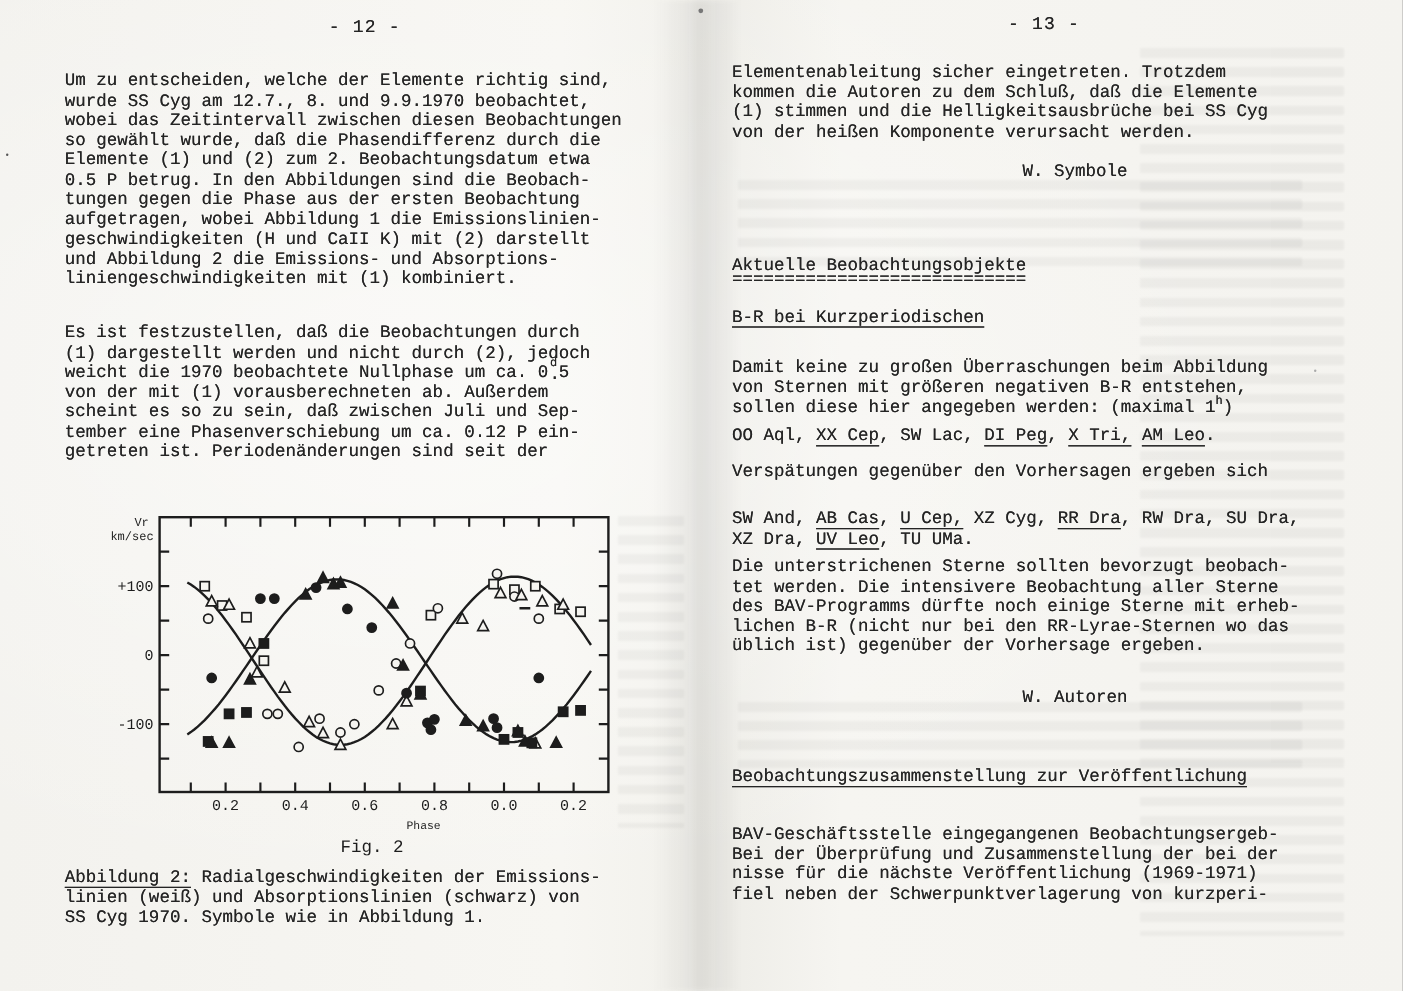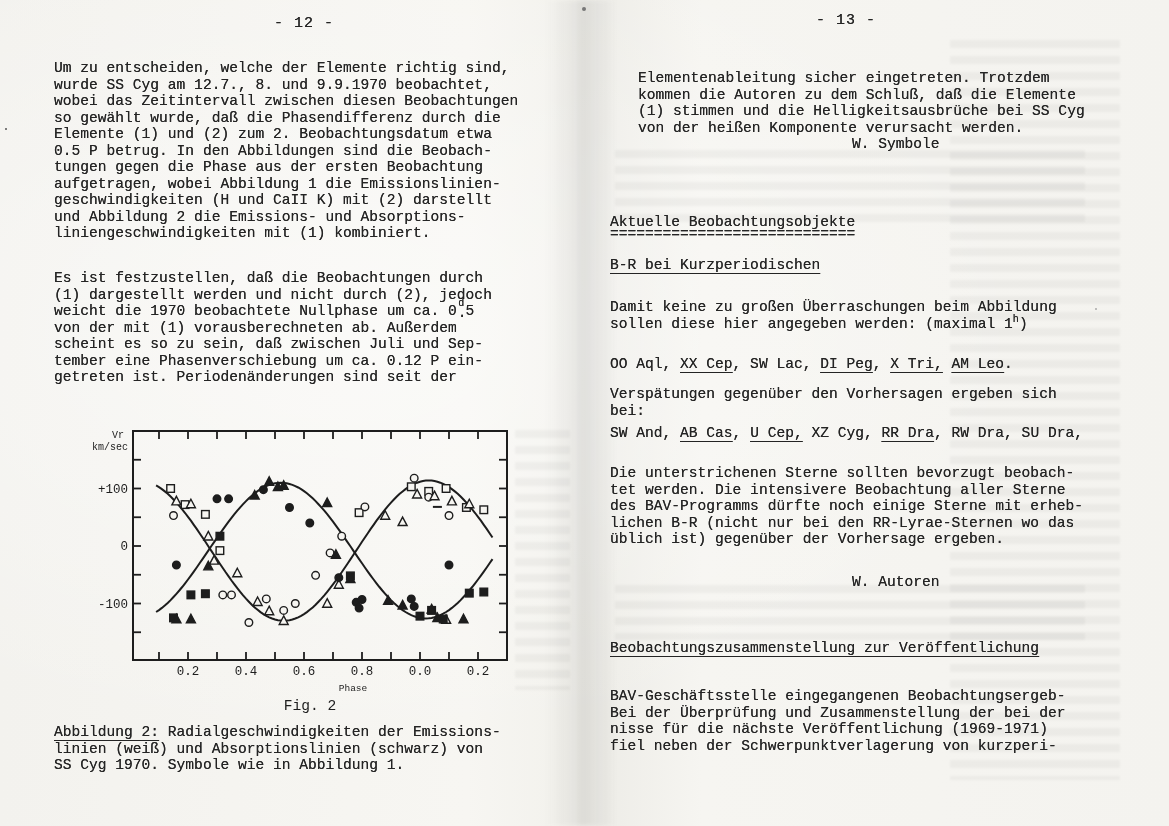--- a/index.html
+++ b/index.html
@@ -198,33 +198,33 @@
           <g>
             <line x1="344.90000000000003" y1="93.9" x2="353.90000000000003" y2="93.9" stroke="#1d1d1d" stroke-width="2"></line>
           </g>
         </g>
       </svg>
 
     <div class="tw" style="left:54px;top:724px;"><div class="line"><span class="u">Abbildung 2:</span><span> Radialgeschwindigkeiten der Emissions-</span></div><div class="line">linien (weiß) und Absorptionslinien (schwarz) von</div><div class="line">SS Cyg 1970. Symbole wie in Abbildung 1.</div></div>
   </div>
 
   <div>
-    <div class="tw pagenum" style="left:816px;top:13px;">- 13 -</div>
-    <div class="tw" style="left:638px;top:53px;margin-top:17px;"><div class="line">Elementenableitung sicher eingetreten. Trotzdem</div><div class="line">kommen die Autoren zu dem Schluß, daß die Elemente</div><div class="line">(1) stimmen und die Helligkeitsausbrüche bei SS Cyg</div><div class="line">von der heißen Komponente verursacht werden.</div></div>
+    <div class="tw pagenum" style="left:840px;top:13px;">- 13 -</div>
+    <div class="tw" style="left:610px;top:53px;"><div class="line">Elementenableitung sicher eingetreten. Trotzdem</div><div class="line">kommen die Autoren zu dem Schluß, daß die Elemente</div><div class="line">(1) stimmen und die Helligkeitsausbrüche bei SS Cyg</div><div class="line">von der heißen Komponente verursacht werden.</div></div>
     <div class="tw" style="left:852px;top:136px;">W. Symbole</div>
 
     <div class="tw" style="left:610px;top:214px;">Aktuelle Beobachtungsobjekte</div>
     <div class="tw" style="left:610px;top:226px;">============================</div>
 
     <div class="tw u" style="left:610px;top:257px;">B-R bei Kurzperiodischen</div>
 
-    <div class="tw" style="left:610px;top:299px;"><div class="line">Damit keine zu großen Überraschungen beim Abbildung</div><div class="line"><span>sollen diese hier angegeben werden: (maximal 1</span><span class="sup">h</span><span>)</span></div></div>
+    <div class="tw" style="left:610px;top:299px;"><div class="line">Damit keine zu großen Überraschungen beim Abbildung</div><div class="line">von Sternen mit größeren negativen B-R entstehen,</div><div class="line"><span>sollen diese hier angegeben werden: (maximal 1</span><span class="sup">h</span><span>)</span></div></div>
     <div class="tw" style="left:610px;top:356px;"><div class="line"><span>OO Aql, </span><span class="u">XX Cep</span><span>, SW Lac, </span><span class="u">DI Peg</span><span>, </span><span class="u">X Tri,</span><span> </span><span class="u">AM Leo</span><span>.</span></div></div>
-    <div class="tw" style="left:610px;top:386px;"><div class="line">Verspätungen gegenüber den Vorhersagen ergeben sich</div><div class="line">bei:</div></div>
-    <div class="tw" style="left:610px;top:425px;"><div class="line"><span>SW And, </span><span class="u">AB Cas</span><span>, </span><span class="u">U Cep,</span><span> XZ Cyg, </span><span class="u">RR Dra</span><span>, RW Dra, SU Dra,</span></div></div>
+    <div class="tw" style="left:610px;top:386px;"><div class="line">Verspätungen gegenüber den Vorhersagen ergeben sich</div></div>
+    <div class="tw" style="left:610px;top:425px;"><div class="line"><span>SW And, </span><span class="u">AB Cas</span><span>, </span><span class="u">U Cep,</span><span> XZ Cyg, </span><span class="u">RR Dra</span><span>, RW Dra, SU Dra,</span></div><div class="line"><span>XZ Dra, </span><span class="u">UV Leo</span><span>, TU UMa.</span></div></div>
     <div class="tw" style="left:610px;top:465px;"><div class="line">Die unterstrichenen Sterne sollten bevorzugt beobach-</div><div class="line">tet werden. Die intensivere Beobachtung aller Sterne</div><div class="line">des BAV-Programms dürfte noch einige Sterne mit erheb-</div><div class="line">lichen B-R (nicht nur bei den RR-Lyrae-Sternen wo das</div><div class="line">üblich ist) gegenüber der Vorhersage ergeben.</div></div>
     <div class="tw" style="left:852px;top:574px;">W. Autoren</div>
 
     <div class="tw u" style="left:610px;top:640px;">Beobachtungszusammenstellung zur Veröffentlichung</div>
     <div class="tw" style="left:610px;top:688px;"><div class="line">BAV-Geschäftsstelle eingegangenen Beobachtungsergeb-</div><div class="line">Bei der Überprüfung und Zusammenstellung der bei der</div><div class="line">nisse für die nächste Veröffentlichung (1969-1971)</div><div class="line">fiel neben der Schwerpunktverlagerung von kurzperi-</div></div>
   </div>
 
 </div>
 
 </body></html>

